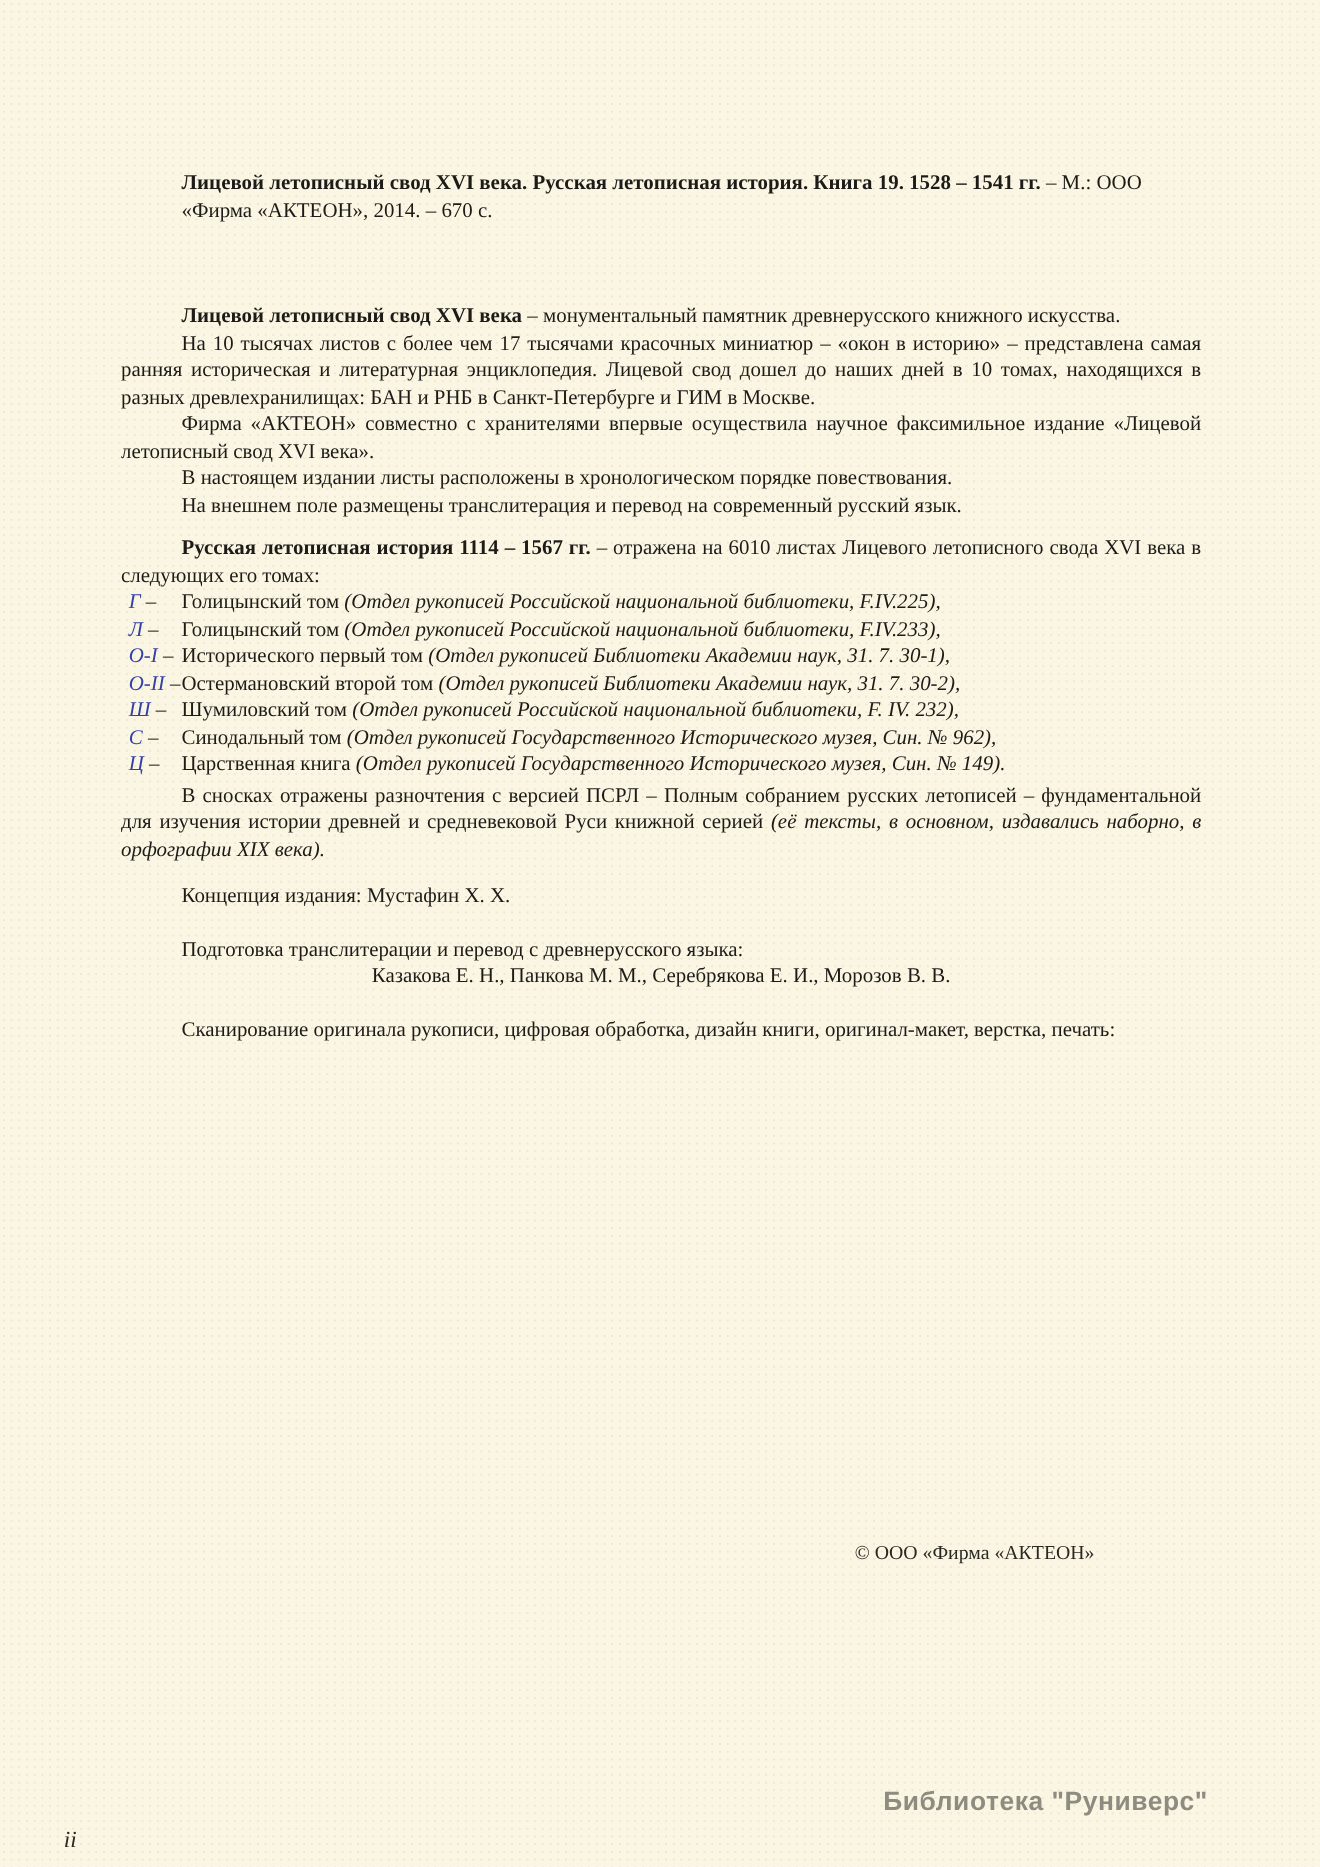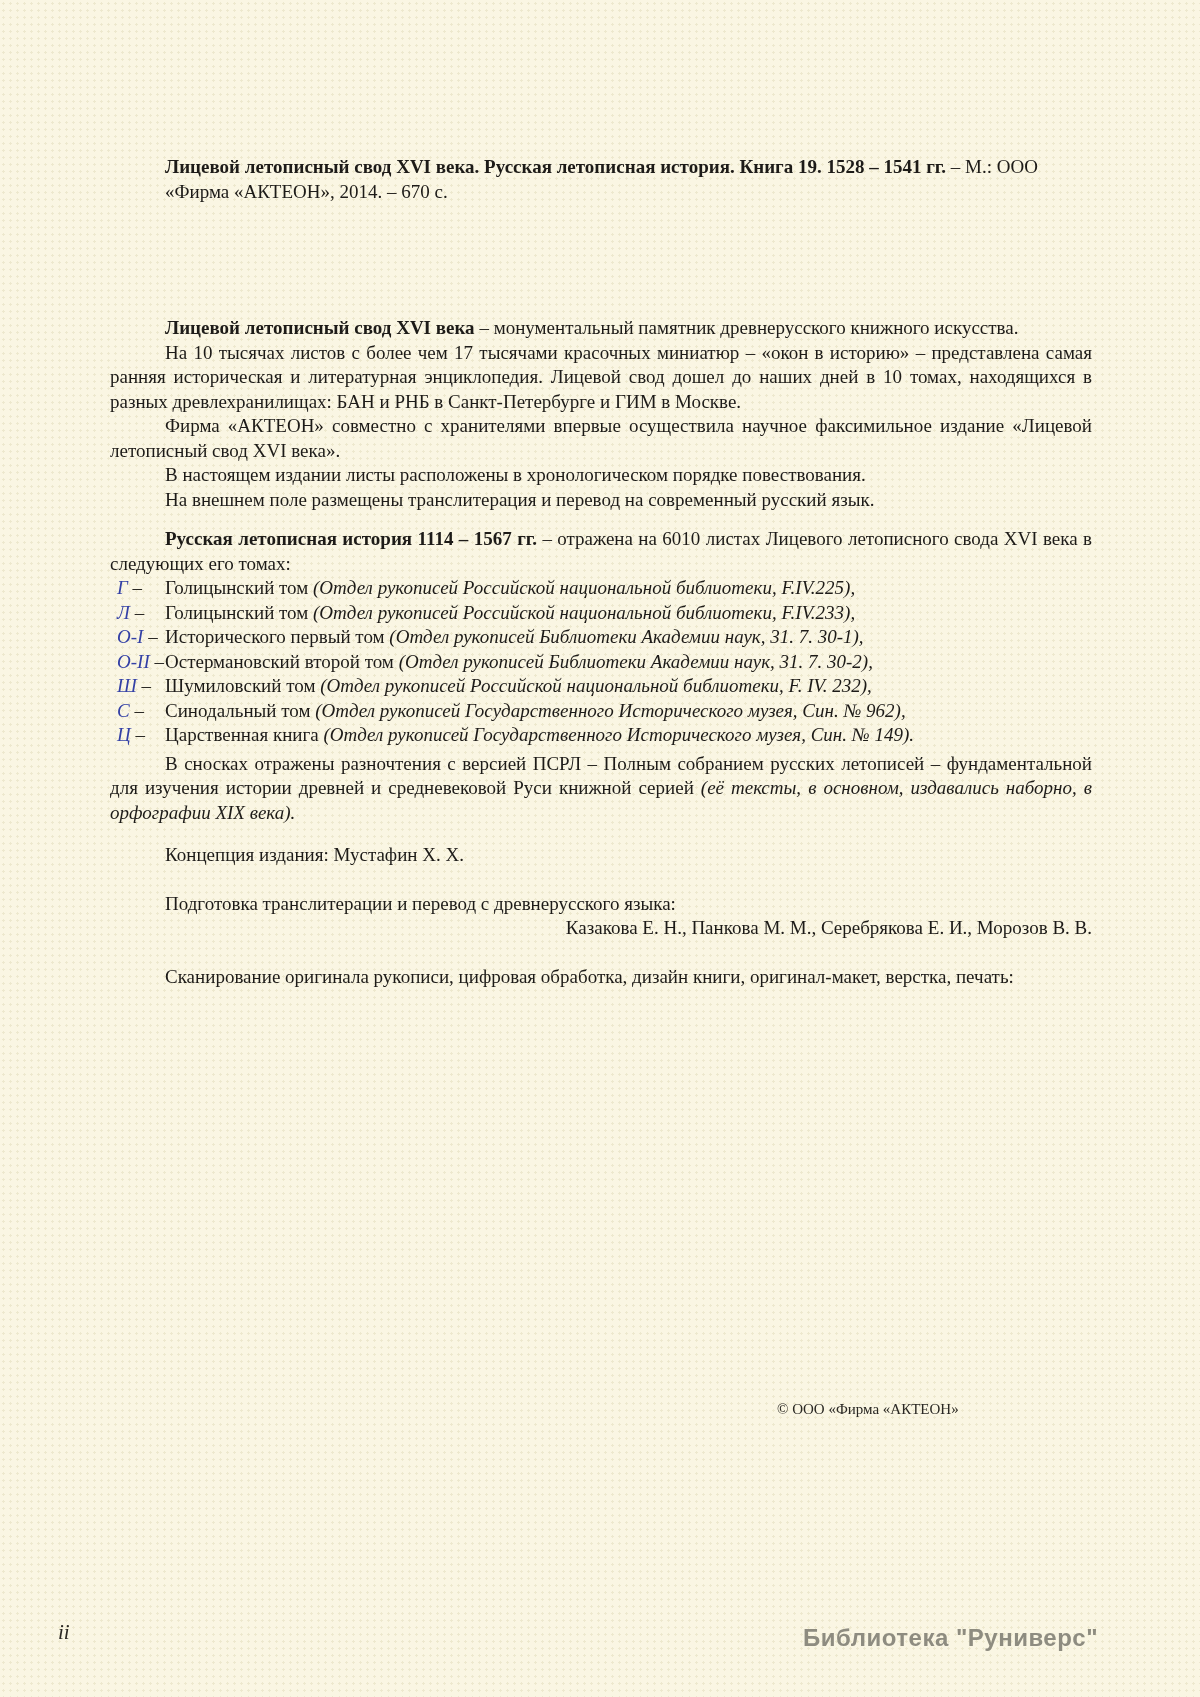--- a/index.html
+++ b/index.html
@@ -15,42 +15,42 @@
   }
   .content{
     position:absolute;
     left:110px;top:155px;
     width:982px;
     font-size:19px;
     line-height:24.5px;
   }
   p{margin:0;}
   .citation{margin-left:55px;text-align:left;}
-  .intro{margin-top:112px;}
+  .intro{margin-top:72px;}
   .para{text-align:justify;text-indent:55px;}
   .heading{margin-top:15px;}
   .volume-list{margin:0;}
   .vrow{display:flex;align-items:baseline;}
   .vkey{flex:0 0 55px;padding-left:7px;box-sizing:border-box;white-space:nowrap;}
   .vletter{color:#3340a5;font-style:italic;}
   .vdash{color:#1d1b18;}
   .vtext{flex:1 1 auto;white-space:nowrap;}
   .vtext i{font-style:italic;}
   .footnote{margin-top:4px;}
   .concept{margin-top:18px;}
   .credit-head{margin-top:24px;}
-  .noindent{text-align:right;text-indent:0;}
+  .noindent{text-align:center;text-indent:0;}
   b{font-weight:bold;}
   .copyright{
     position:absolute;left:777px;top:1401px;
     font-family:"Liberation Serif","DejaVu Serif",serif;
-    font-size:15px;color:#2a2823;
+    font-size:18px;color:#2a2823;
   }
   .page-num{
-    position:absolute;left:58px;top:1620px;
+    position:absolute;left:58px;top:1660px;
     font-style:italic;font-size:21px;color:#2a2823;
     font-family:"Liberation Serif","DejaVu Serif",serif;
   }
   .library{
     position:absolute;left:803px;top:1624px;
     font-family:"Liberation Sans","DejaVu Sans",sans-serif;
     font-weight:bold;font-size:24px;color:#8e8c80;
     letter-spacing:0.5px;
   }
 </style>

